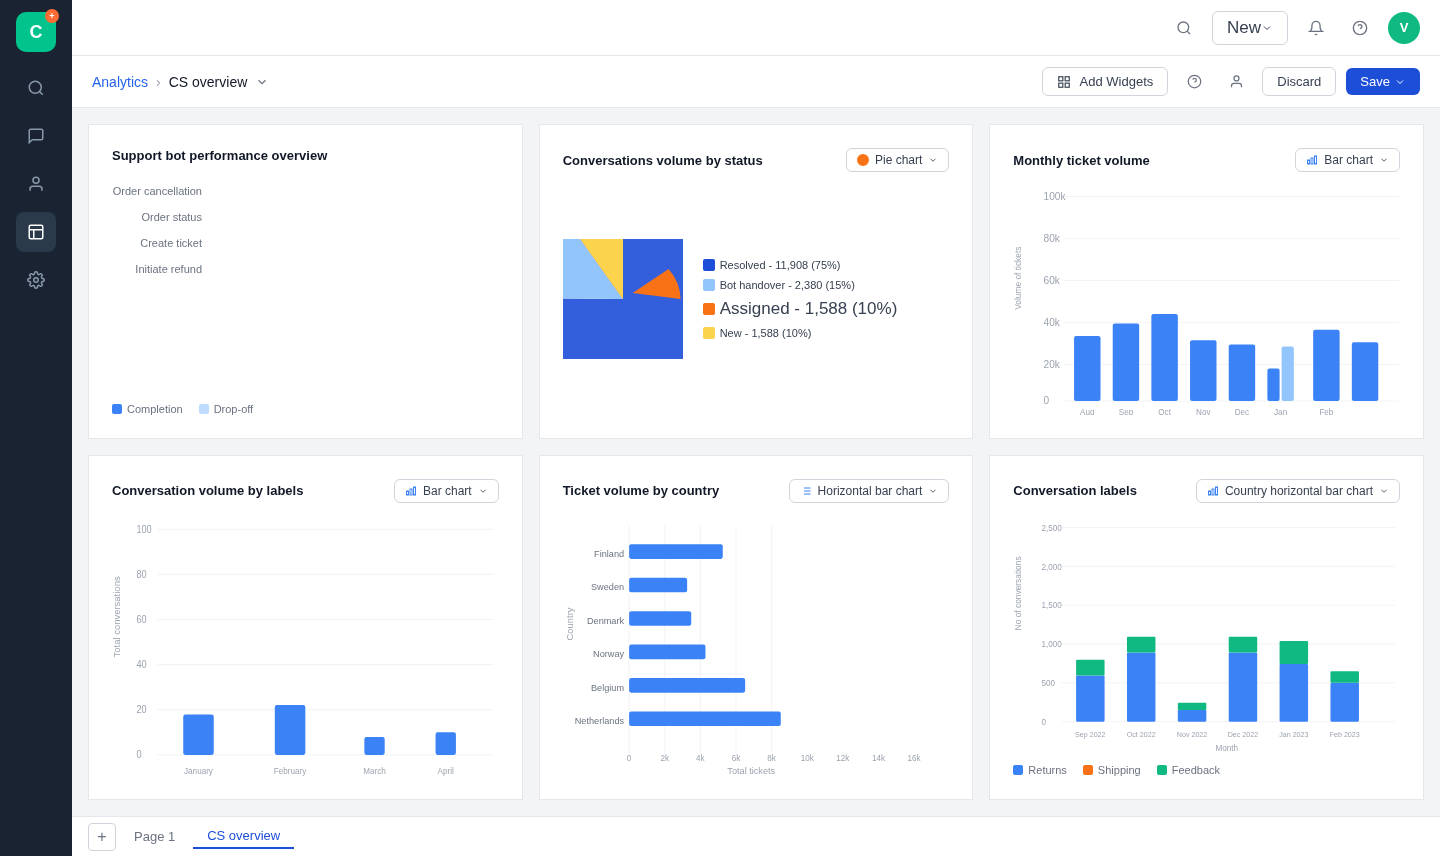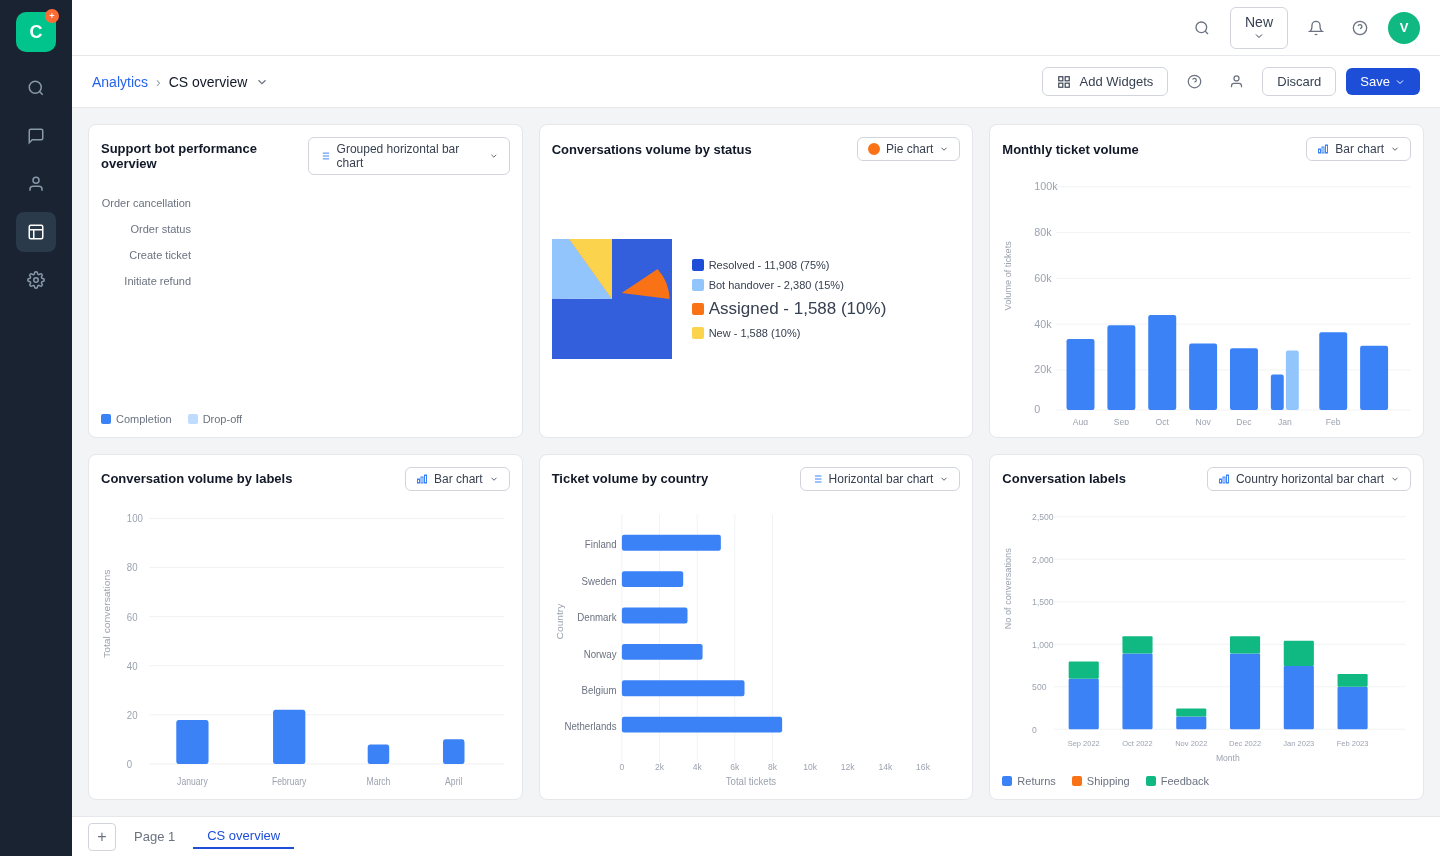--- a/index.html
+++ b/index.html
@@ -11,39 +11,39 @@
     .sidebar-logo-badge { position: absolute; top: -3px; right: -3px; width: 14px; height: 14px; background: #ff6b35; border-radius: 50%; font-size: 9px; display: flex; align-items: center; justify-content: center; color: white; }
     .sidebar-icon { width: 40px; height: 40px; display: flex; align-items: center; justify-content: center; border-radius: 8px; cursor: pointer; color: #8899aa; }
     .sidebar-icon.active { background: #2a3a4a; color: white; }
 
     
     .main { flex: 1; display: flex; flex-direction: column; overflow: hidden; }
 
     
     .topbar { height: 56px; background: white; border-bottom: 1px solid #e5e7eb; display: flex; align-items: center; justify-content: flex-end; padding: 0 20px; gap: 12px; flex-shrink: 0; }
     .topbar-search { width: 32px; height: 32px; display: flex; align-items: center; justify-content: center; color: #6b7280; cursor: pointer; }
-    .topbar-btn { display: flex; align-items: center; gap: 0; padding: 6px 14px; border: 1px solid #d1d5db; border-radius: 6px; background: white; font-size: 14px; color: #374151; cursor: pointer; flex-direction: column; }
+    .topbar-btn { display: flex; align-items: center; gap: 0; padding: 6px 14px; border: 1px solid #d1d5db; border-radius: 6px; background: white; font-size: 17px; color: #374151; cursor: pointer; }
     .topbar-icon { width: 32px; height: 32px; display: flex; align-items: center; justify-content: center; color: #6b7280; cursor: pointer; }
     .avatar { width: 32px; height: 32px; background: #10b981; border-radius: 50%; display: flex; align-items: center; justify-content: center; color: white; font-weight: bold; font-size: 13px; }
 
     
     .breadcrumb-bar { height: 52px; background: white; border-bottom: 1px solid #e5e7eb; display: flex; align-items: center; padding: 0 20px; gap: 8px; flex-shrink: 0; }
     .breadcrumb-link { color: #2563eb; font-size: 14px; font-weight: 500; cursor: pointer; }
     .breadcrumb-sep { color: #9ca3af; font-size: 14px; }
     .breadcrumb-current { color: #111827; font-size: 14px; font-weight: 500; }
     .breadcrumb-actions { margin-left: auto; display: flex; align-items: center; gap: 10px; }
     .add-widget-btn { display: flex; align-items: center; gap: 9px; padding: 6px 14px; border: 1px solid #d1d5db; border-radius: 6px; background: white; font-size: 13px; color: #374151; cursor: pointer; }
     .discard-btn { padding: 6px 14px; border: 1px solid #d1d5db; border-radius: 6px; background: white; font-size: 13px; color: #374151; cursor: pointer; }
     .save-btn { display: flex; align-items: center; gap: 4px; padding: 6px 14px; border: none; border-radius: 6px; background: #1d4ed8; font-size: 13px; color: white; cursor: pointer; }
 
     
     .dashboard { flex: 1; overflow-y: auto; padding: 16px; display: grid; grid-template-columns: repeat(3, 1fr); grid-template-rows: auto auto; gap: 16px; }
 
     
-    .card { background: white; border-radius: 8px; padding: 12px; border: 1px solid #e5e7eb; display: flex; flex-direction: column; }
+    .card { background: white; border-radius: 0; padding: 23px; border: 1px solid #e5e7eb; display: flex; flex-direction: column; }
     .card-header { display: flex; align-items: center; justify-content: space-between; margin-bottom: 12px; }
     .card-title { font-size: 13px; font-weight: 600; color: #111827; }
     .chart-type-selector { display: flex; align-items: center; gap: 6px; padding: 4px 10px; border: 1px solid #d1d5db; border-radius: 6px; font-size: 12px; color: #374151; cursor: pointer; background: white; }
 
     
     .tab-bar { height: 40px; background: white; border-top: 1px solid #e5e7eb; display: flex; align-items: center; padding: 0 16px; gap: 4px; flex-shrink: 0; }
     .tab-add { width: 28px; height: 28px; display: flex; align-items: center; justify-content: center; border: 1px solid #d1d5db; border-radius: 4px; cursor: pointer; color: #6b7280; font-size: 16px; }
     .tab-item { padding: 4px 14px; font-size: 13px; color: #6b7280; cursor: pointer; border-radius: 4px; }
     .tab-item.active { color: #1d4ed8; border-bottom: 2px solid #1d4ed8; border-radius: 0; }
 
@@ -170,34 +170,20 @@
           </svg>
       </button>
     </div>
   </div>
 
   <div class="dashboard">
 
     <div class="card">
       <div class="card-header">
         <span class="card-title">Support bot performance overview</span>
-        <div class="chart-type-selector">
-          <svg width="12" height="12" viewBox="0 0 24 24" fill="none" stroke="#3b82f6" stroke-width="2">
-              <line x1="8" y1="6" x2="21" y2="6"></line>
-              <line x1="8" y1="12" x2="21" y2="12"></line>
-              <line x1="8" y1="18" x2="21" y2="18"></line>
-              <line x1="3" y1="6" x2="3.01" y2="6"></line>
-              <line x1="3" y1="12" x2="3.01" y2="12"></line>
-              <line x1="3" y1="18" x2="3.01" y2="18"></line>
-            </svg>
-          <span>Grouped horizontal bar chart</span>
-          <svg width="10" height="10" viewBox="0 0 24 24" fill="none" stroke="currentColor" stroke-width="2">
-              <polyline points="6 9 12 15 18 9"></polyline>
-            </svg>
-        </div>
       </div>
       <div class="chart-area" style="padding: 10px 0;">
         <div class="hbar-row">
           <div class="hbar-label">Order cancellation</div>
           <div style="flex:1; display:flex; flex-direction:column; gap:3px;">
             <div class="hbar-track">
                 <div class="hbar-fill" style="width:65%; background:#3b82f6;"></div>
               </div>
             <div class="hbar-track">
                 <div class="hbar-fill" style="width:20%; background:#bfdbfe;"></div>

